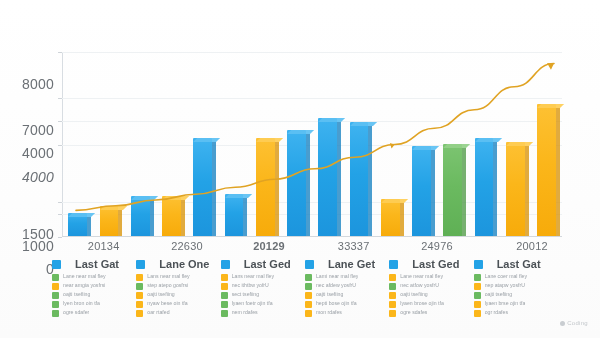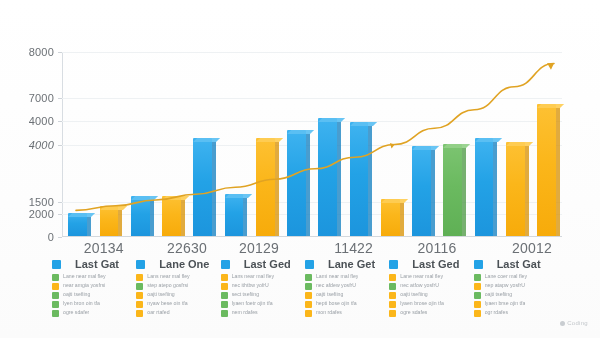--- a/index.html
+++ b/index.html
@@ -31,24 +31,25 @@
     background:#d3d8dd;
   }
   .gridline{
     position:absolute;left:0;right:0;height:1px;
     background:#eef1f3;
   }
   .ytick{
     position:absolute;
     right:calc(100% + 8px);
     transform:translateY(-50%);
-    font-size:11px;
+    font-size:14px;
     color:#6b7075;
     white-space:nowrap;
     letter-spacing:.2px;
+    margin-top:32px;
   }
   .ytick-mark{
     position:absolute;
     left:-4px;width:4px;height:1px;background:#cfd4d9;
   }
 
   
   .bars{
     position:absolute;left:0;right:0;bottom:1px;top:0;
   }
@@ -91,21 +92,21 @@
   }
 
   
   .xlabels{
     position:absolute;
     left:62px;top:240px;width:500px;height:14px;
   }
   .xlabel{
     position:absolute;
     transform:translateX(-50%);
-    font-size:14px;
+    font-size:11px;
     color:#6b7075;
     white-space:nowrap;
     letter-spacing:.2px;
   }
 
   
   .legend{
     position:absolute;
     left:52px;top:258px;
     width:500px;height:52px;
@@ -157,21 +158,21 @@
         <div class="gridline" style="top: 161.875px;"></div>
         <div class="gridline" style="top: 150.312px;"></div>
         <div class="gridline" style="top: 92.5px;"></div>
         <div class="gridline" style="top: 69.375px;"></div>
         <div class="gridline" style="top: 46.25px;"></div>
         <div class="gridline" style="top: 0px;"></div>
       </div>
     <div id="yticks">
         <div class="ytick" style="top: 185px;">0</div>
         <div class="ytick-mark" style="top: 185px;"></div>
-        <div class="ytick" style="top: 161.875px;">2000</div>
+        <div class="ytick" style="top: 161.875px;">1000</div>
         <div class="ytick-mark" style="top: 161.875px;"></div>
         <div class="ytick" style="top: 150.312px;">1500</div>
         <div class="ytick-mark" style="top: 150.312px;"></div>
         <div class="ytick" style="top: 92.5px; font-style: italic;">4000</div>
         <div class="ytick-mark" style="top: 92.5px;"></div>
         <div class="ytick" style="top: 69.375px;">4000</div>
         <div class="ytick-mark" style="top: 69.375px;"></div>
         <div class="ytick" style="top: 46.25px;">7000</div>
         <div class="ytick-mark" style="top: 46.25px;"></div>
         <div class="ytick" style="top: 0px;">8000</div>
@@ -262,23 +263,23 @@
     <svg class="trend" id="trendsvg" viewBox="0 0 500 185" preserveAspectRatio="none">
         <path d="M 14 158.40625 C 33.916666666666664 158.40625, 33.916666666666664 153.78125, 53.83333333333333 153.78125 C 73.75 153.78125, 73.75 148, 93.66666666666666 148 C 113.58333333333333 148, 113.58333333333333 142.21875, 133.5 142.21875 C 153.41666666666666 142.21875, 153.41666666666666 135.28125, 173.33333333333331 135.28125 C 193.25 135.28125, 193.25 127.1875, 213.16666666666669 127.1875 C 233.08333333333334 127.1875, 233.08333333333334 116.78125, 253 116.78125 C 272.9166666666667 116.78125, 272.9166666666667 105.21875, 292.83333333333337 105.21875 C 312.75 105.21875, 312.75 92.5, 332.66666666666663 92.5 C 352.5833333333333 92.5, 352.5833333333333 76.3125, 372.5 76.3125 C 392.4166666666667 76.3125, 392.4166666666667 57.8125, 412.33333333333337 57.8125 C 432.25 57.8125, 432.25 34.6875, 452.16666666666663 34.6875 C 472.0833333333333 34.6875, 472.0833333333333 11.5625, 492 11.5625" fill="none" stroke="#e0a323" stroke-width="1.6" stroke-linecap="round"></path>
         <polygon points="492,11.5625 488.9350052950204,17.855814504968507 485.0150572507786,11.103615711643975" fill="#e0a323"></polygon>
         <polygon points="332.66666666666663,92.5 329.5612014288551,96.41868417415135 327.86489458217034,91.10609008592652" fill="#e0a323"></polygon>
       </svg>
   </div>
 
   <div class="xlabels" id="xlabels">
       <div class="xlabel" style="left: 41.6667px;">20134</div>
       <div class="xlabel" style="left: 125px;">22630</div>
-      <div class="xlabel" style="left: 197px;">20129</div>
-      <div class="xlabel" style="left: 291.667px;">11422</div>
-      <div class="xlabel" style="left: 375px;">20116</div>
+      <div class="xlabel" style="left: 207px; font-weight: bold;">20129</div>
+      <div class="xlabel" style="left: 291.667px;">33337</div>
+      <div class="xlabel" style="left: 375px;">24976</div>
       <div class="xlabel" style="left: 470px;">20012</div>
     </div>
 
   <div class="legend" id="legend">
       <div class="legend-block">
         <div class="legend-head">
           <span class="swatch" style="background: rgb(35, 162, 230);"></span>
           <span class="legend-title">Last Gat</span>
         </div>
         <div class="legend-row">

